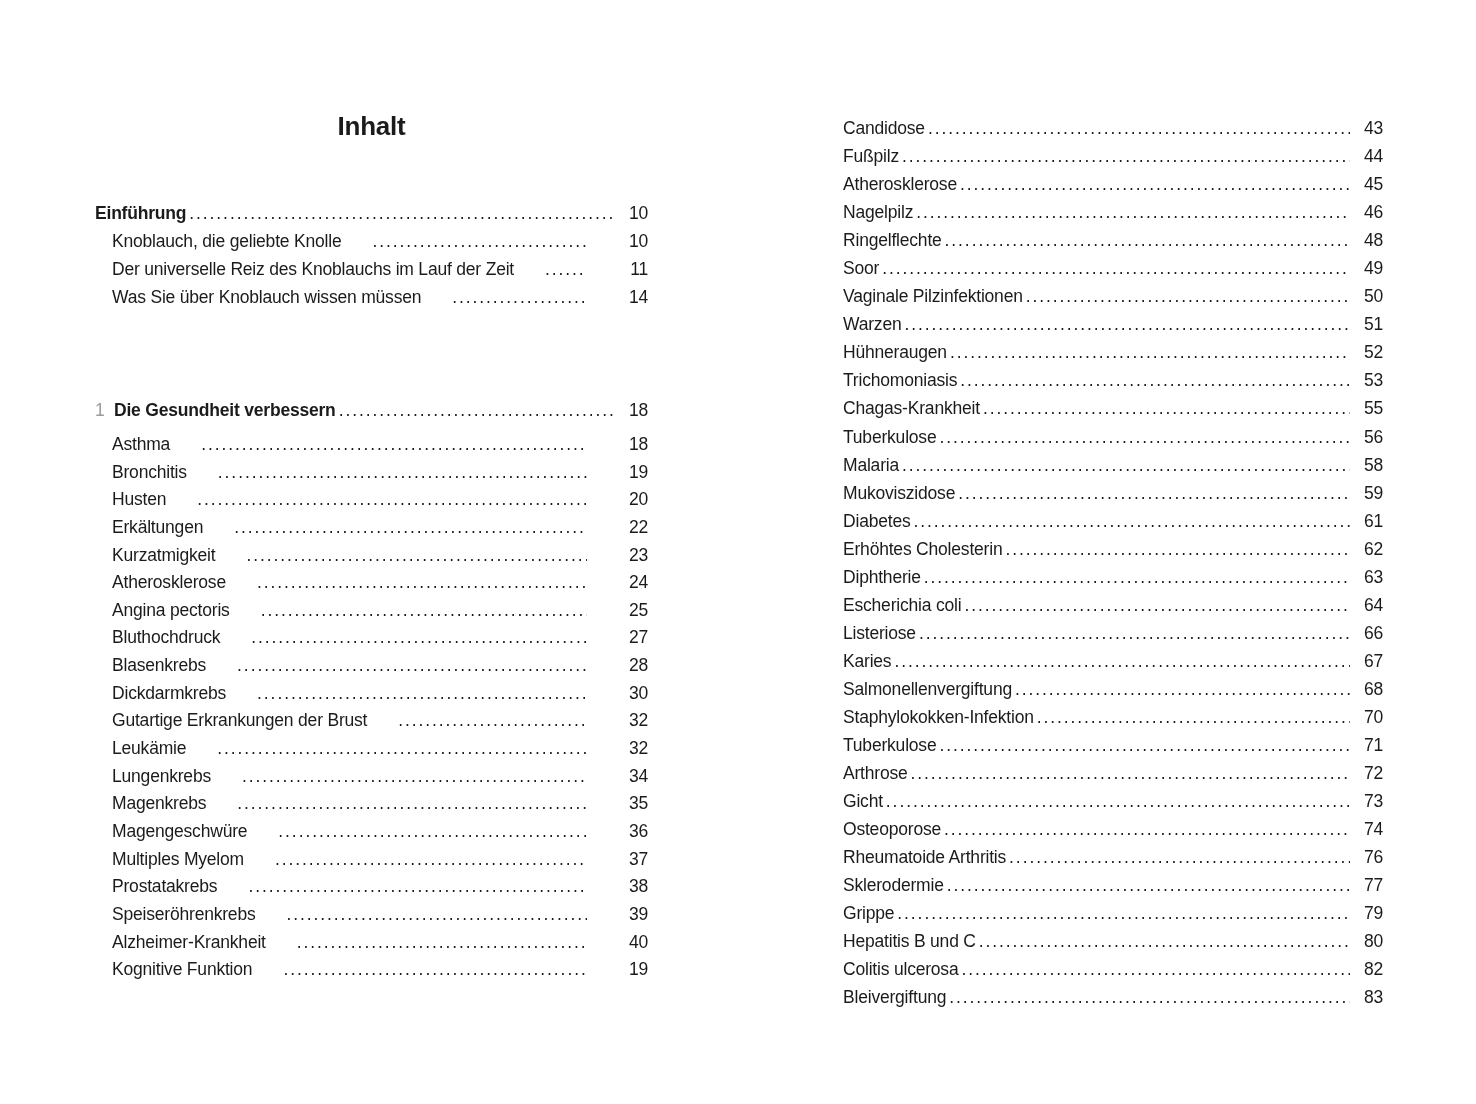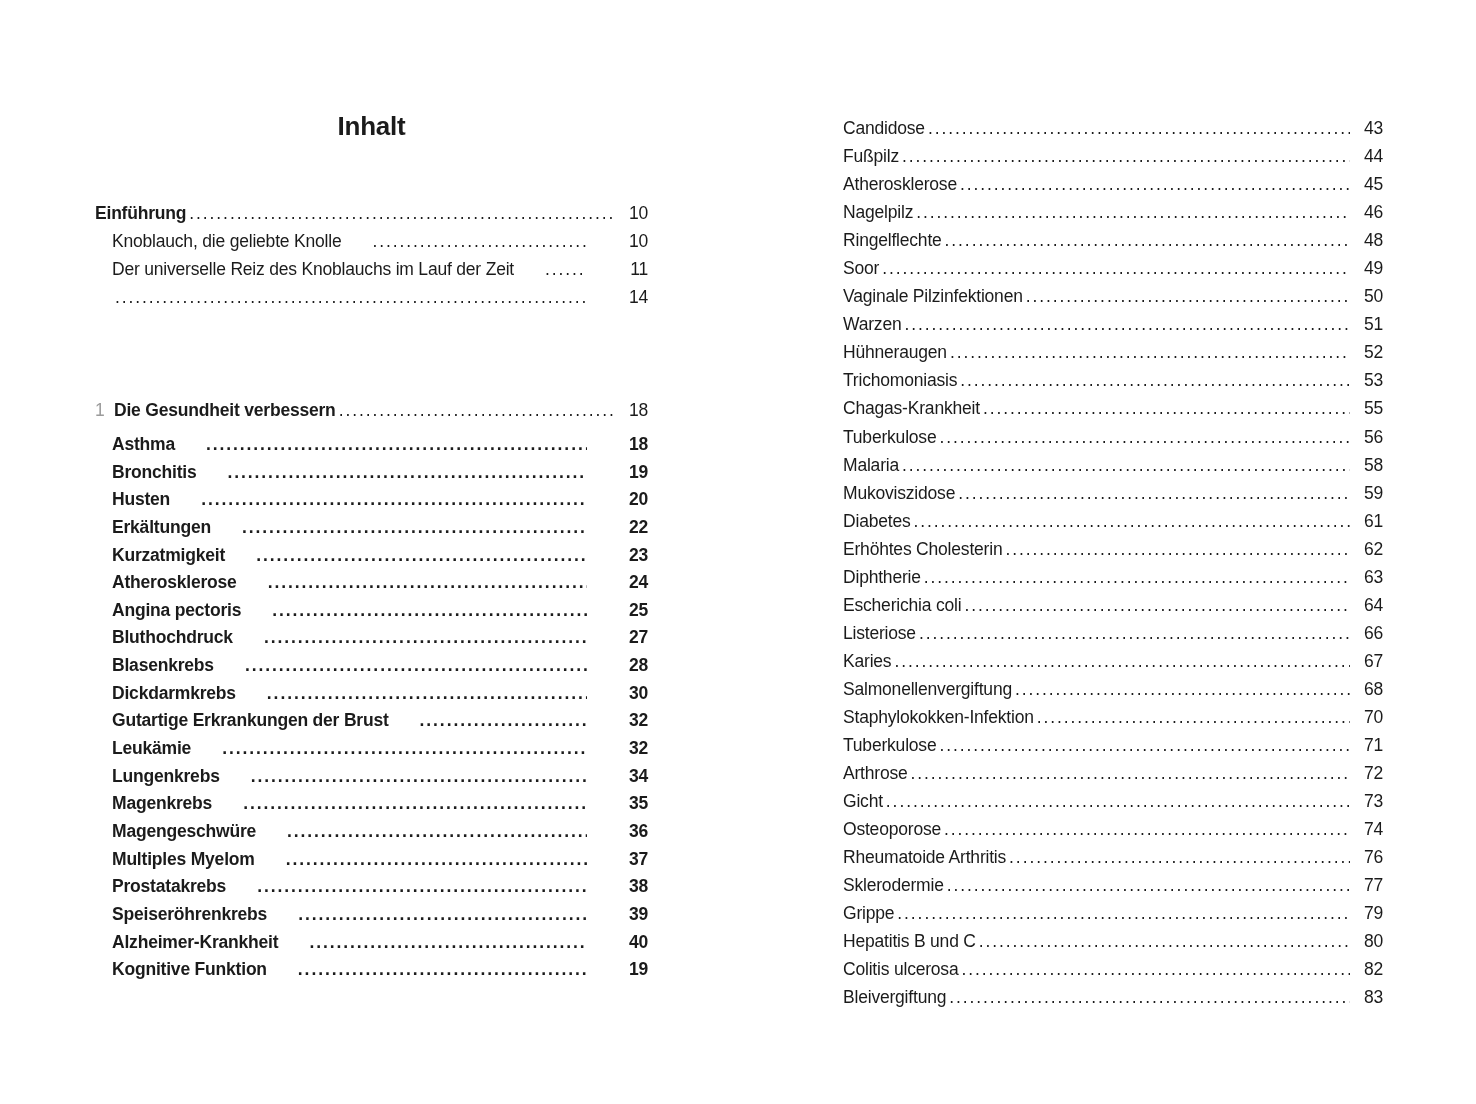--- a/index.html
+++ b/index.html
@@ -59,21 +59,20 @@
   }
   #left-ch1-heading .row {
     height: 28px;
     line-height: 28px;
   }
   #left-ch1-entries {
     position: absolute;
     top: 319px;
     left: 0;
     right: 0;
-    font-weight: bold;
   }
   #left-ch1-entries .row {
     height: 27.65px;
     line-height: 27.65px;
   }
   #right-entries .row {
     height: 28.06px;
     line-height: 28.06px;
   }
   .row {
@@ -130,20 +129,21 @@
         <span class="label">Knoblauch, die geliebte Knolle</span>
         <span class="leader"></span>
         <span class="pagenum">10</span>
       </div>
       <div class="row indent">
         <span class="label">Der universelle Reiz des Knoblauchs im Lauf der Zeit</span>
         <span class="leader"></span>
         <span class="pagenum">11</span>
       </div>
       <div class="row indent">
+        <span class="label">Was Sie über Knoblauch wissen müssen</span>
         <span class="leader"></span>
         <span class="pagenum">14</span>
       </div>
     </div>
   <div id="left-ch1-heading">
       <div class="row heading">
         <span class="chnum">1</span>
         <span class="label">Die Gesundheit verbessern</span>
         <span class="leader"></span>
         <span class="pagenum">18</span>

